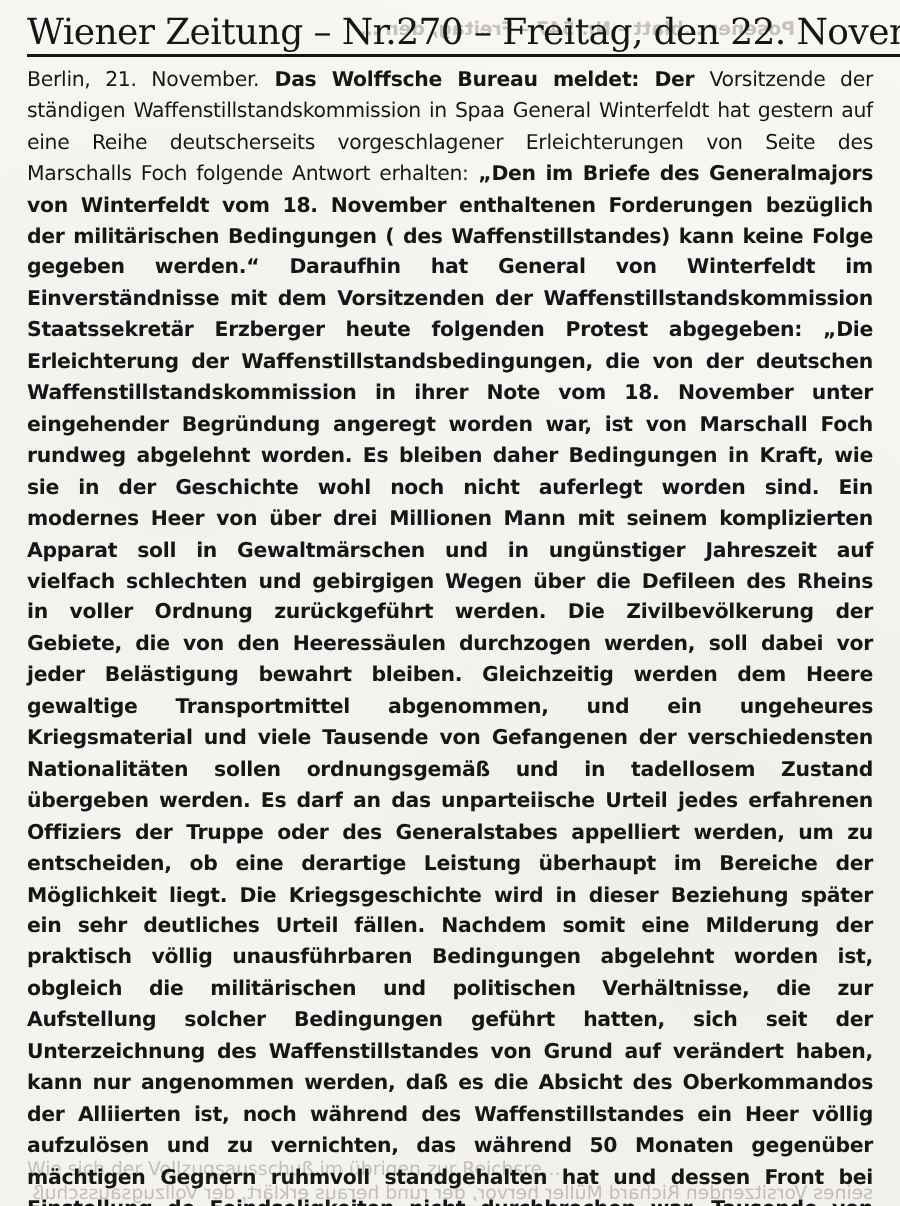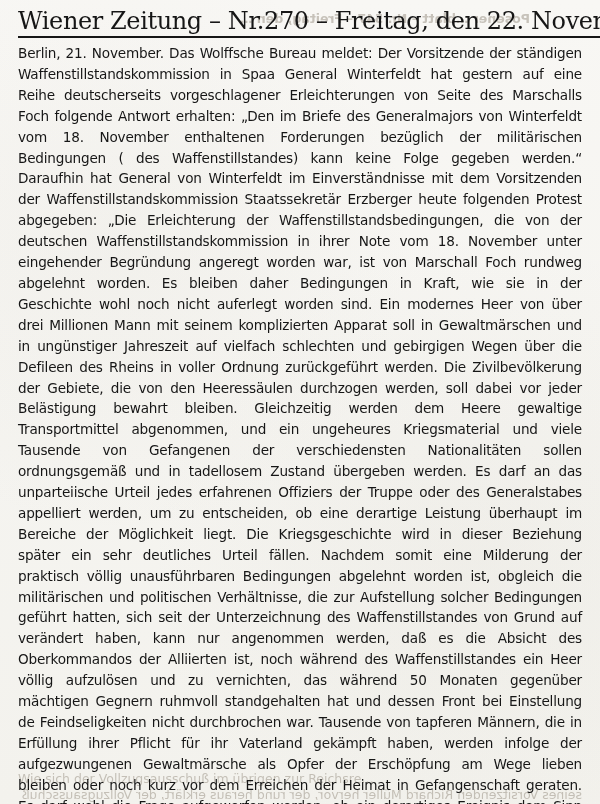--- a/index.html
+++ b/index.html
@@ -56,21 +56,21 @@
     position: relative;
     z-index: 2;
     margin: 0;
     font-size: 13.6px;
     line-height: 20.9px;
     letter-spacing: -0.2px;
     text-align: justify;
     hyphens: none;
     word-spacing: 1px;
   }
-  .seg { font-weight: 400; }
+  .seg { font-weight: 700; }
   .seg.bold { font-weight: 400; }
   .ghost {
     position: absolute;
     color: rgba(125, 115, 100, 0.40);
     filter: blur(0.4px);
     font-size: 12.5px;
     white-space: nowrap;
     z-index: 1;
     pointer-events: none;
   }

